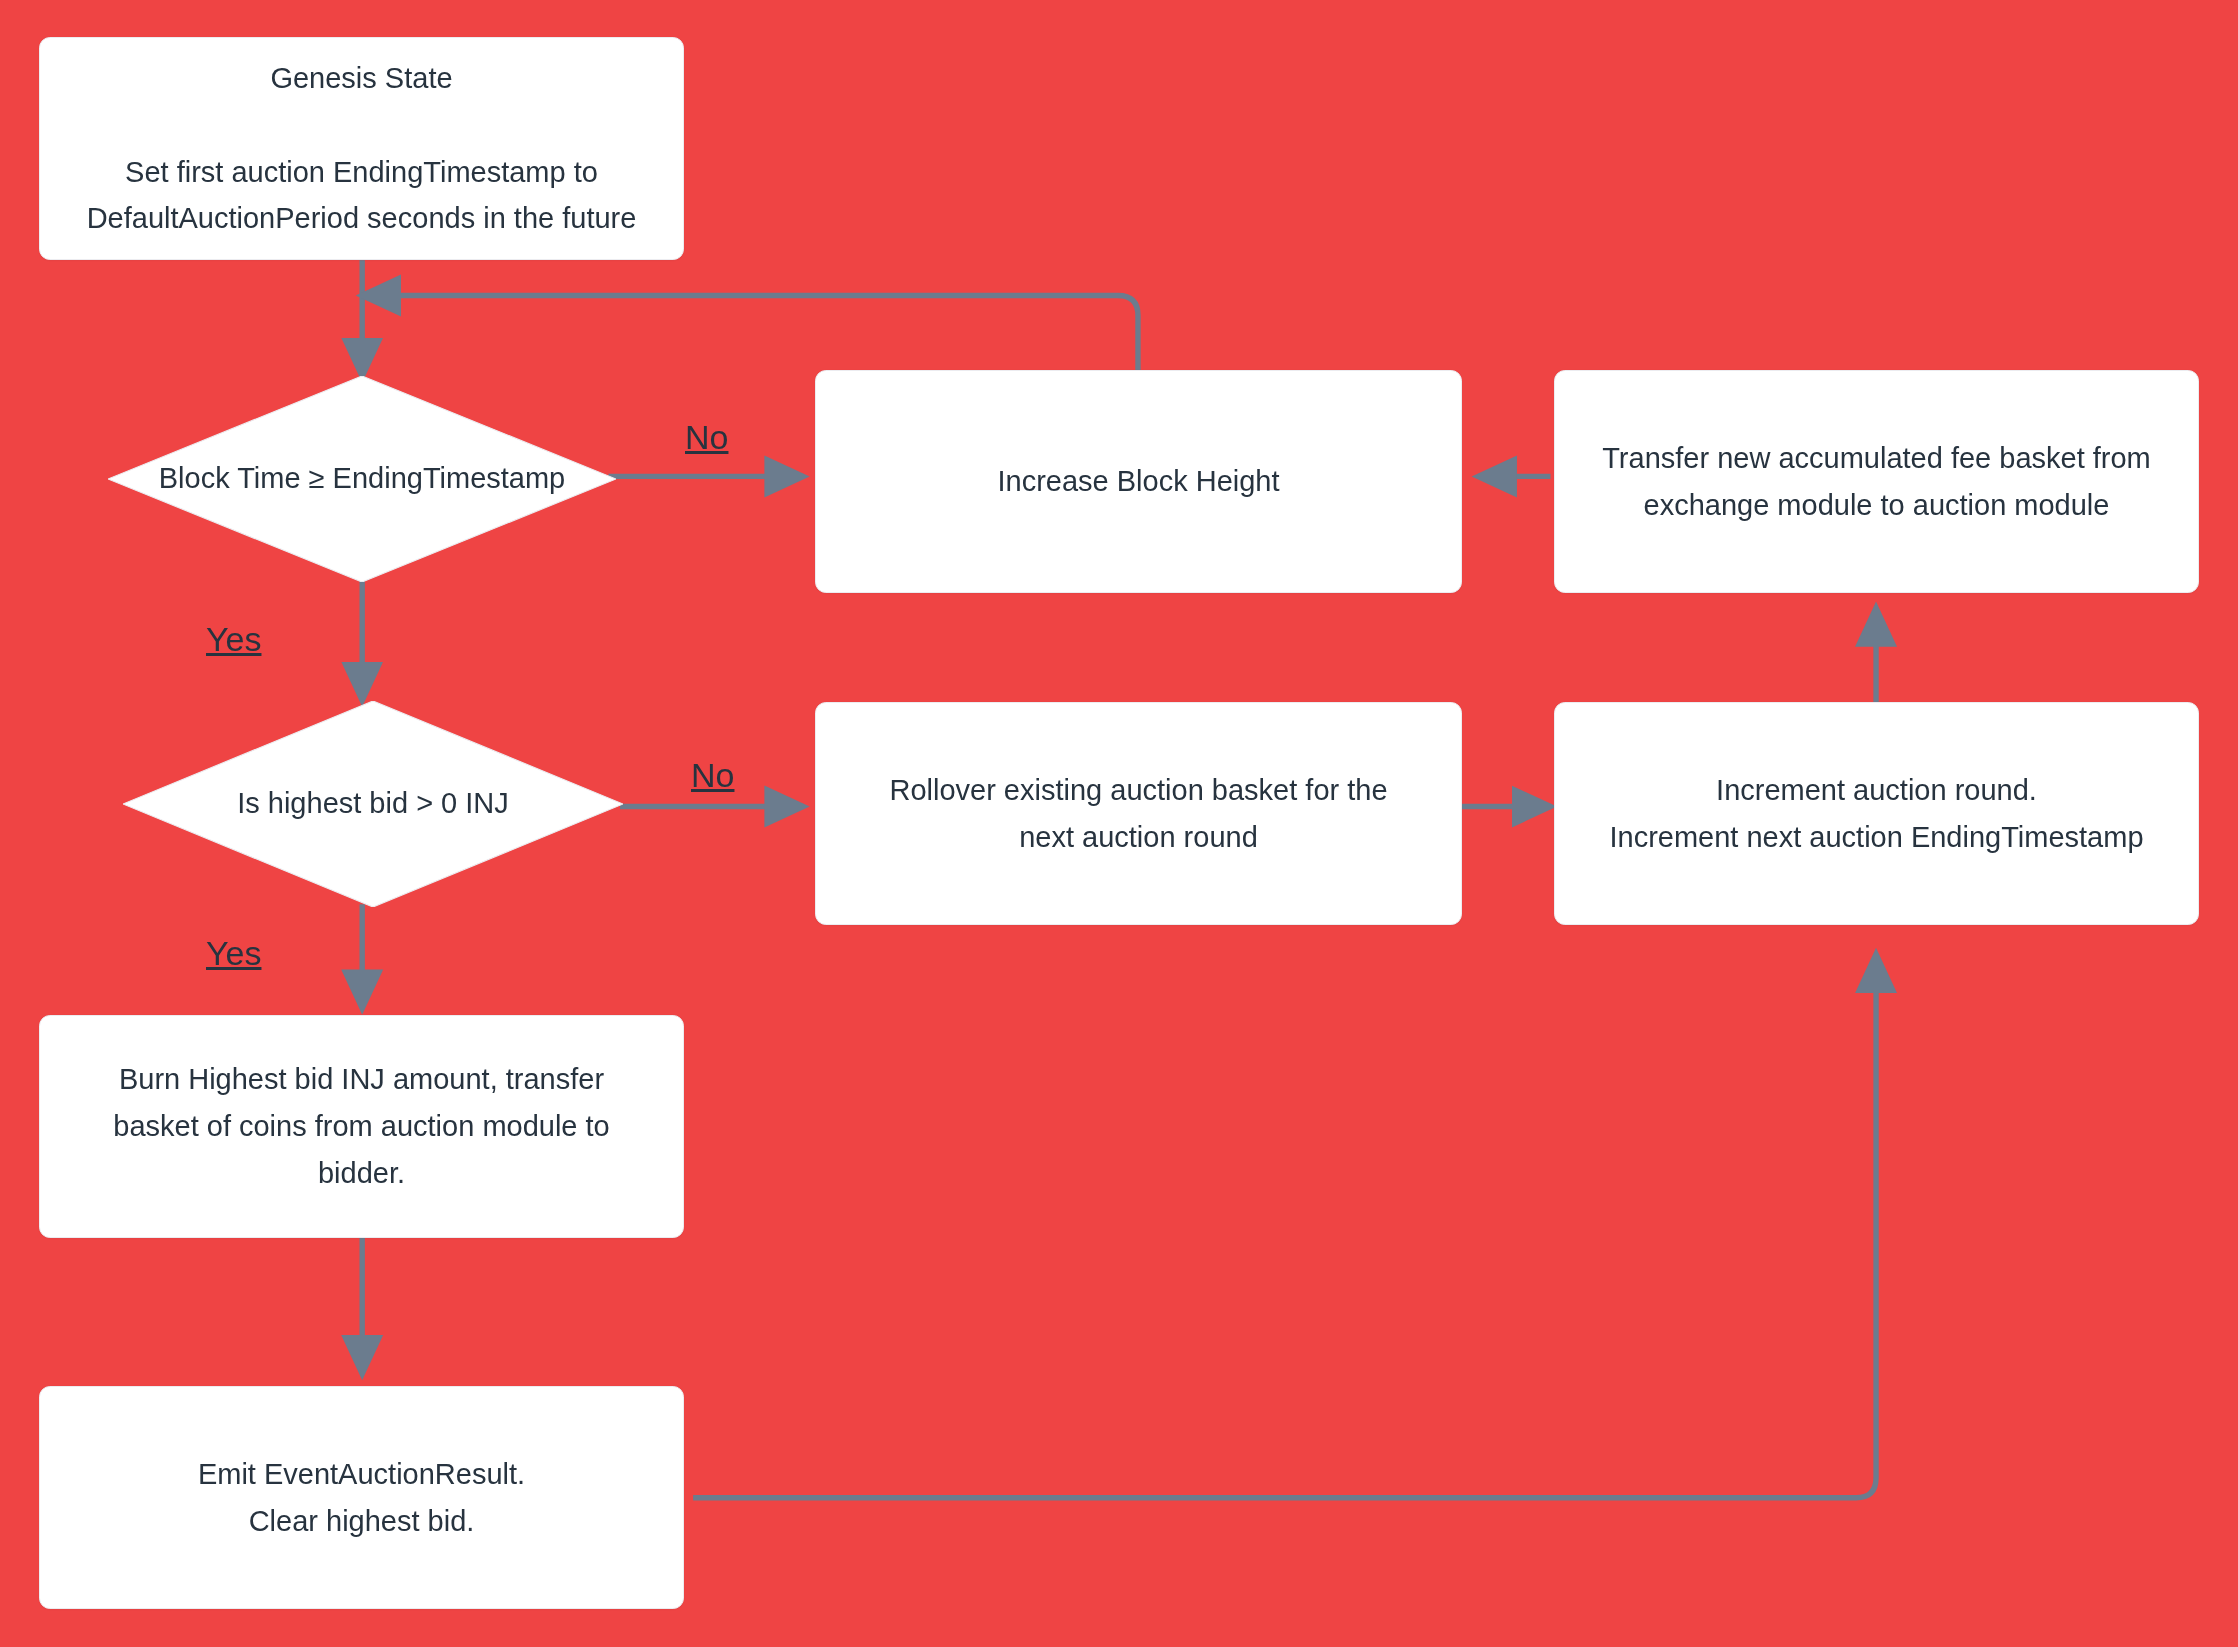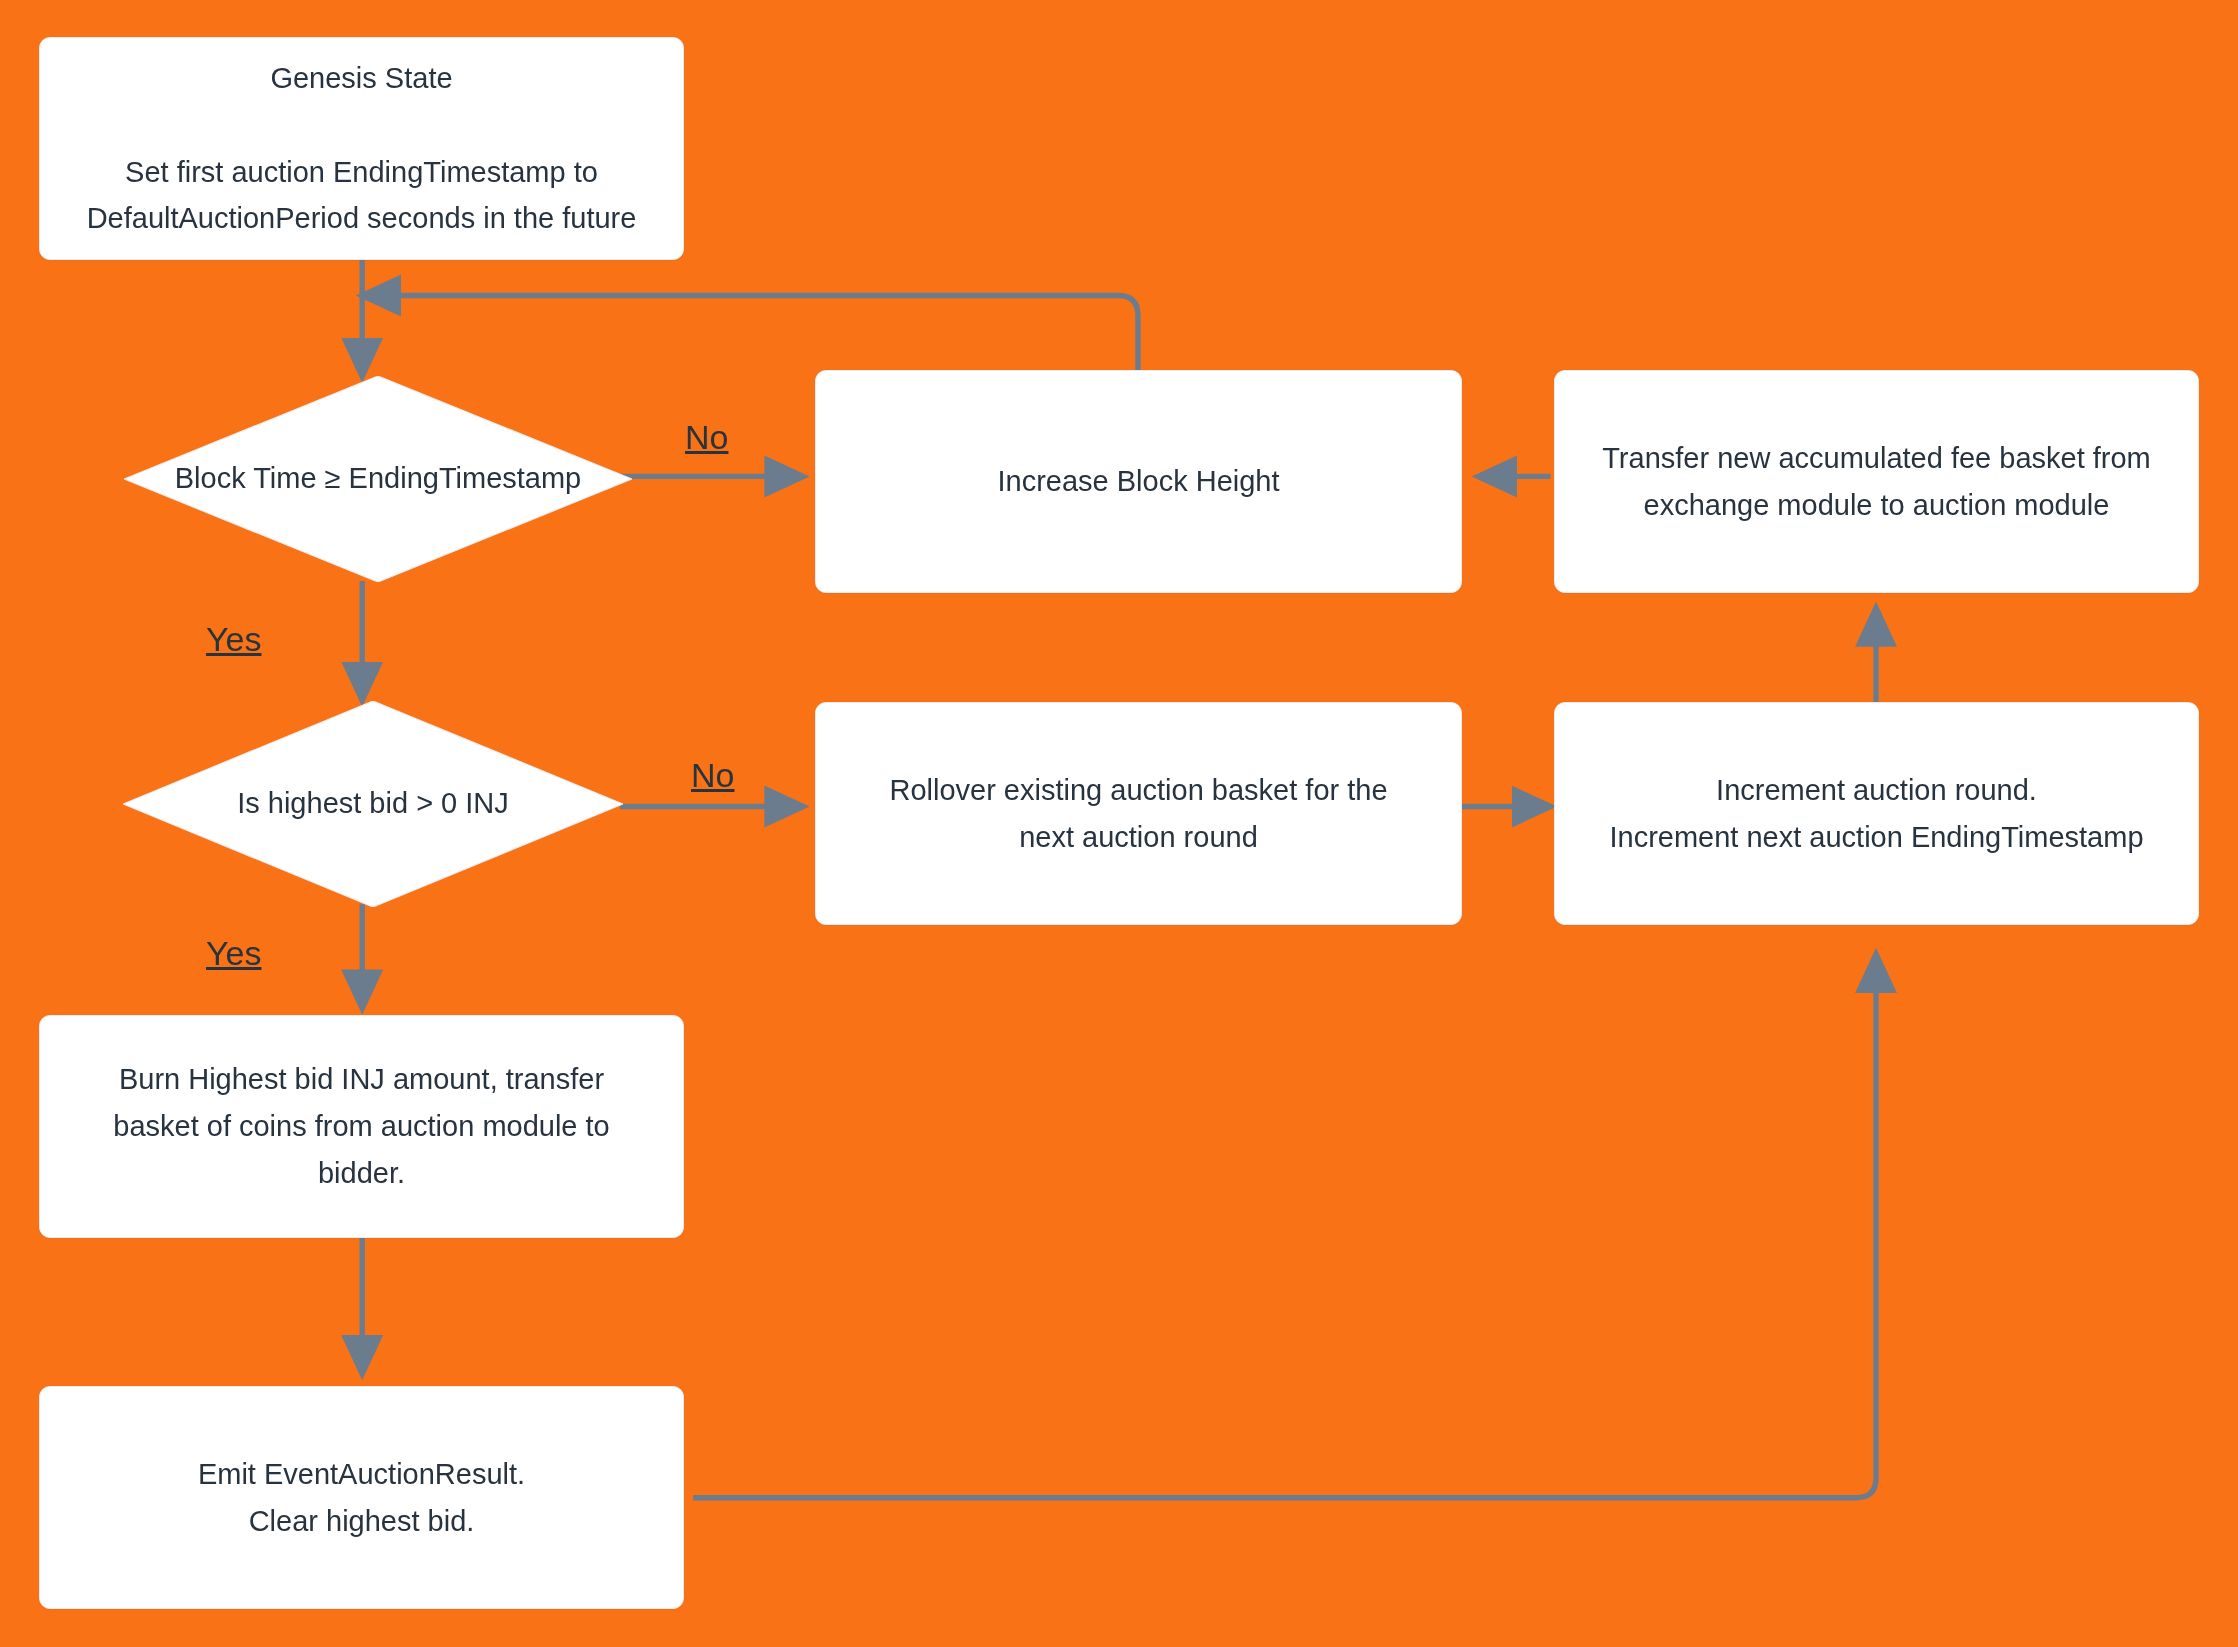--- a/index.html
+++ b/index.html
@@ -4,21 +4,21 @@
 <style>
   html, body {
     margin: 0;
     padding: 0;
     background: #eef2f5;
   }
   #canvas {
     position: relative;
     width: 2239px;
     height: 1647px;
-    background: #f97316;
+    background: #ef4444;
     font-family: "Liberation Sans", sans-serif;
     overflow: hidden;
   }
   svg.edges {
     position: absolute;
     left: 0;
     top: 0;
     width: 2239px;
     height: 1647px;
     pointer-events: none;
@@ -111,21 +111,21 @@
     </g>
   </svg>
 
   <div class="node box" style="left:39px; top:37px; width:645px; height:223px;">
     <span class="txt">Genesis State
 
 Set first auction EndingTimestamp to
 DefaultAuctionPeriod seconds in the future</span>
   </div>
 
-  <div class="diamond-wrap" style="left:124px; top:376px; width:508px; height:206px;">
+  <div class="diamond-wrap" style="left:108px; top:376px; width:508px; height:206px;">
     <svg class="diamond-shape" viewBox="0 0 660 268" preserveAspectRatio="none">
       <polygon points="330,0 660,134 330,268 0,134" fill="#ffffff" stroke="#ececf0" stroke-width="1.5"></polygon>
     </svg>
     <span class="txt">Block Time ≥ EndingTimestamp</span>
   </div>
 
   <div class="node box" style="left:815px; top:370px; width:647px; height:223px;">
     <span class="txt">Increase Block Height</span>
   </div>
 

